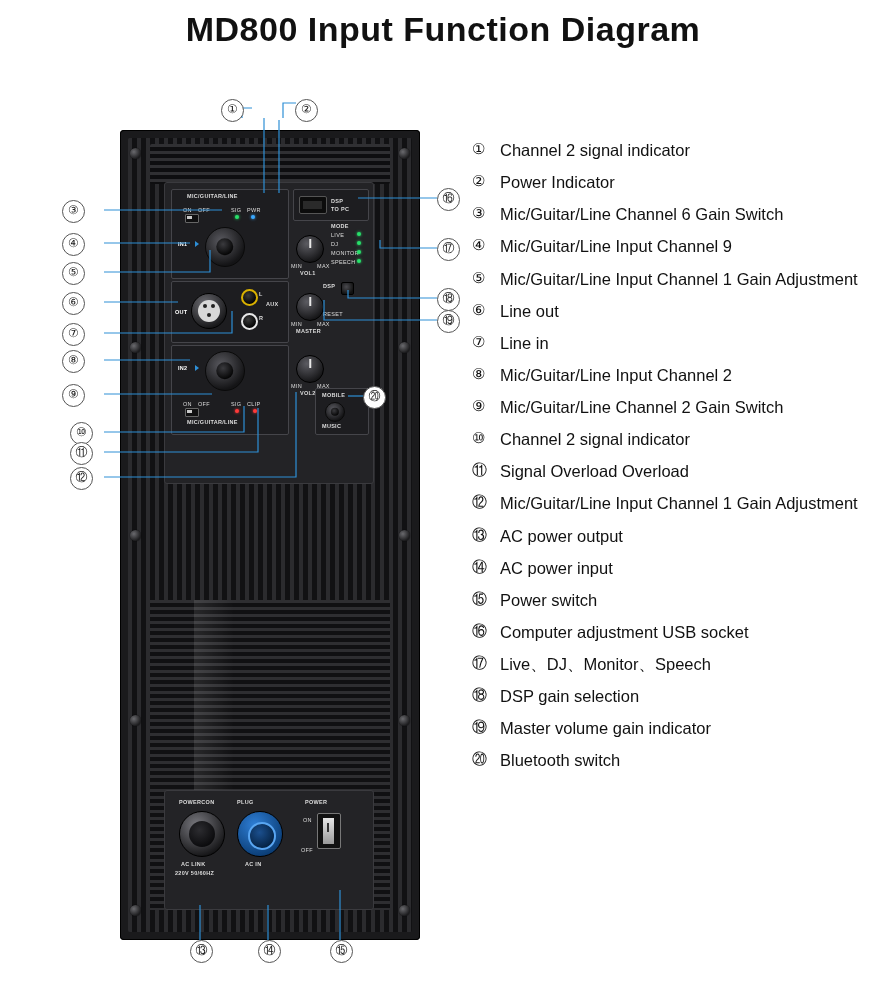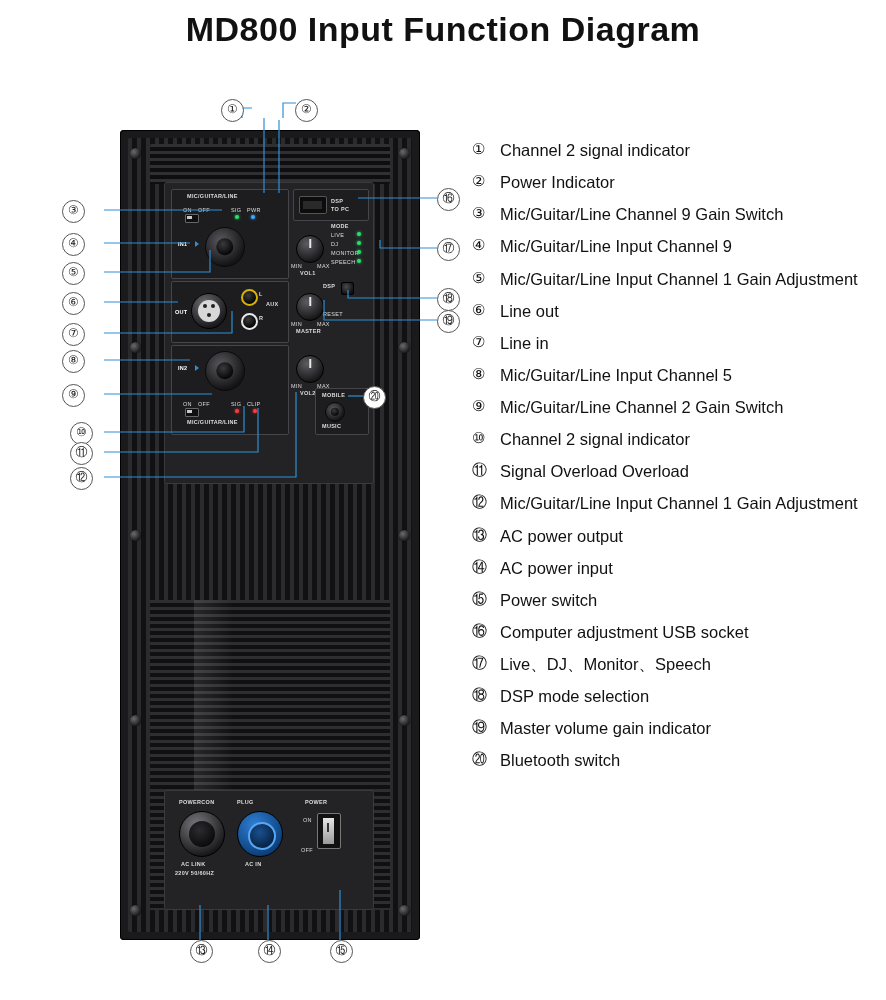--- a/index.html
+++ b/index.html
@@ -342,41 +342,41 @@
   <div class="legend-item">
       <span class="legend-num">①</span>
       <span class="legend-text">Channel 2 signal indicator</span>
     </div>
   <div class="legend-item">
       <span class="legend-num">②</span>
       <span class="legend-text">Power Indicator</span>
     </div>
   <div class="legend-item">
       <span class="legend-num">③</span>
-      <span class="legend-text">Mic/Guitar/Line Channel 9 Gain Switch</span>
+      <span class="legend-text">Mic/Guitar/Line Channel 6 Gain Switch</span>
     </div>
   <div class="legend-item">
       <span class="legend-num">④</span>
       <span class="legend-text">Mic/Guitar/Line Input Channel 9</span>
     </div>
   <div class="legend-item">
       <span class="legend-num">⑤</span>
       <span class="legend-text">Mic/Guitar/Line Input Channel 1 Gain Adjustment</span>
     </div>
   <div class="legend-item">
       <span class="legend-num">⑥</span>
       <span class="legend-text">Line out</span>
     </div>
   <div class="legend-item">
       <span class="legend-num">⑦</span>
       <span class="legend-text">Line in</span>
     </div>
   <div class="legend-item">
       <span class="legend-num">⑧</span>
-      <span class="legend-text">Mic/Guitar/Line Input Channel 5</span>
+      <span class="legend-text">Mic/Guitar/Line Input Channel 2</span>
     </div>
   <div class="legend-item">
       <span class="legend-num">⑨</span>
       <span class="legend-text">Mic/Guitar/Line Channel 2 Gain Switch</span>
     </div>
   <div class="legend-item">
       <span class="legend-num">⑩</span>
       <span class="legend-text">Channel 2 signal indicator</span>
     </div>
   <div class="legend-item">
@@ -402,21 +402,21 @@
   <div class="legend-item">
       <span class="legend-num">⑯</span>
       <span class="legend-text">Computer adjustment USB socket</span>
     </div>
   <div class="legend-item">
       <span class="legend-num">⑰</span>
       <span class="legend-text">Live、DJ、Monitor、Speech</span>
     </div>
   <div class="legend-item">
       <span class="legend-num">⑱</span>
-      <span class="legend-text">DSP mode selection</span>
+      <span class="legend-text">DSP gain selection</span>
     </div>
   <div class="legend-item">
       <span class="legend-num">⑲</span>
       <span class="legend-text">Master volume gain indicator</span>
     </div>
   <div class="legend-item">
       <span class="legend-num">⑳</span>
       <span class="legend-text">Bluetooth switch</span>
     </div>
 </div>

